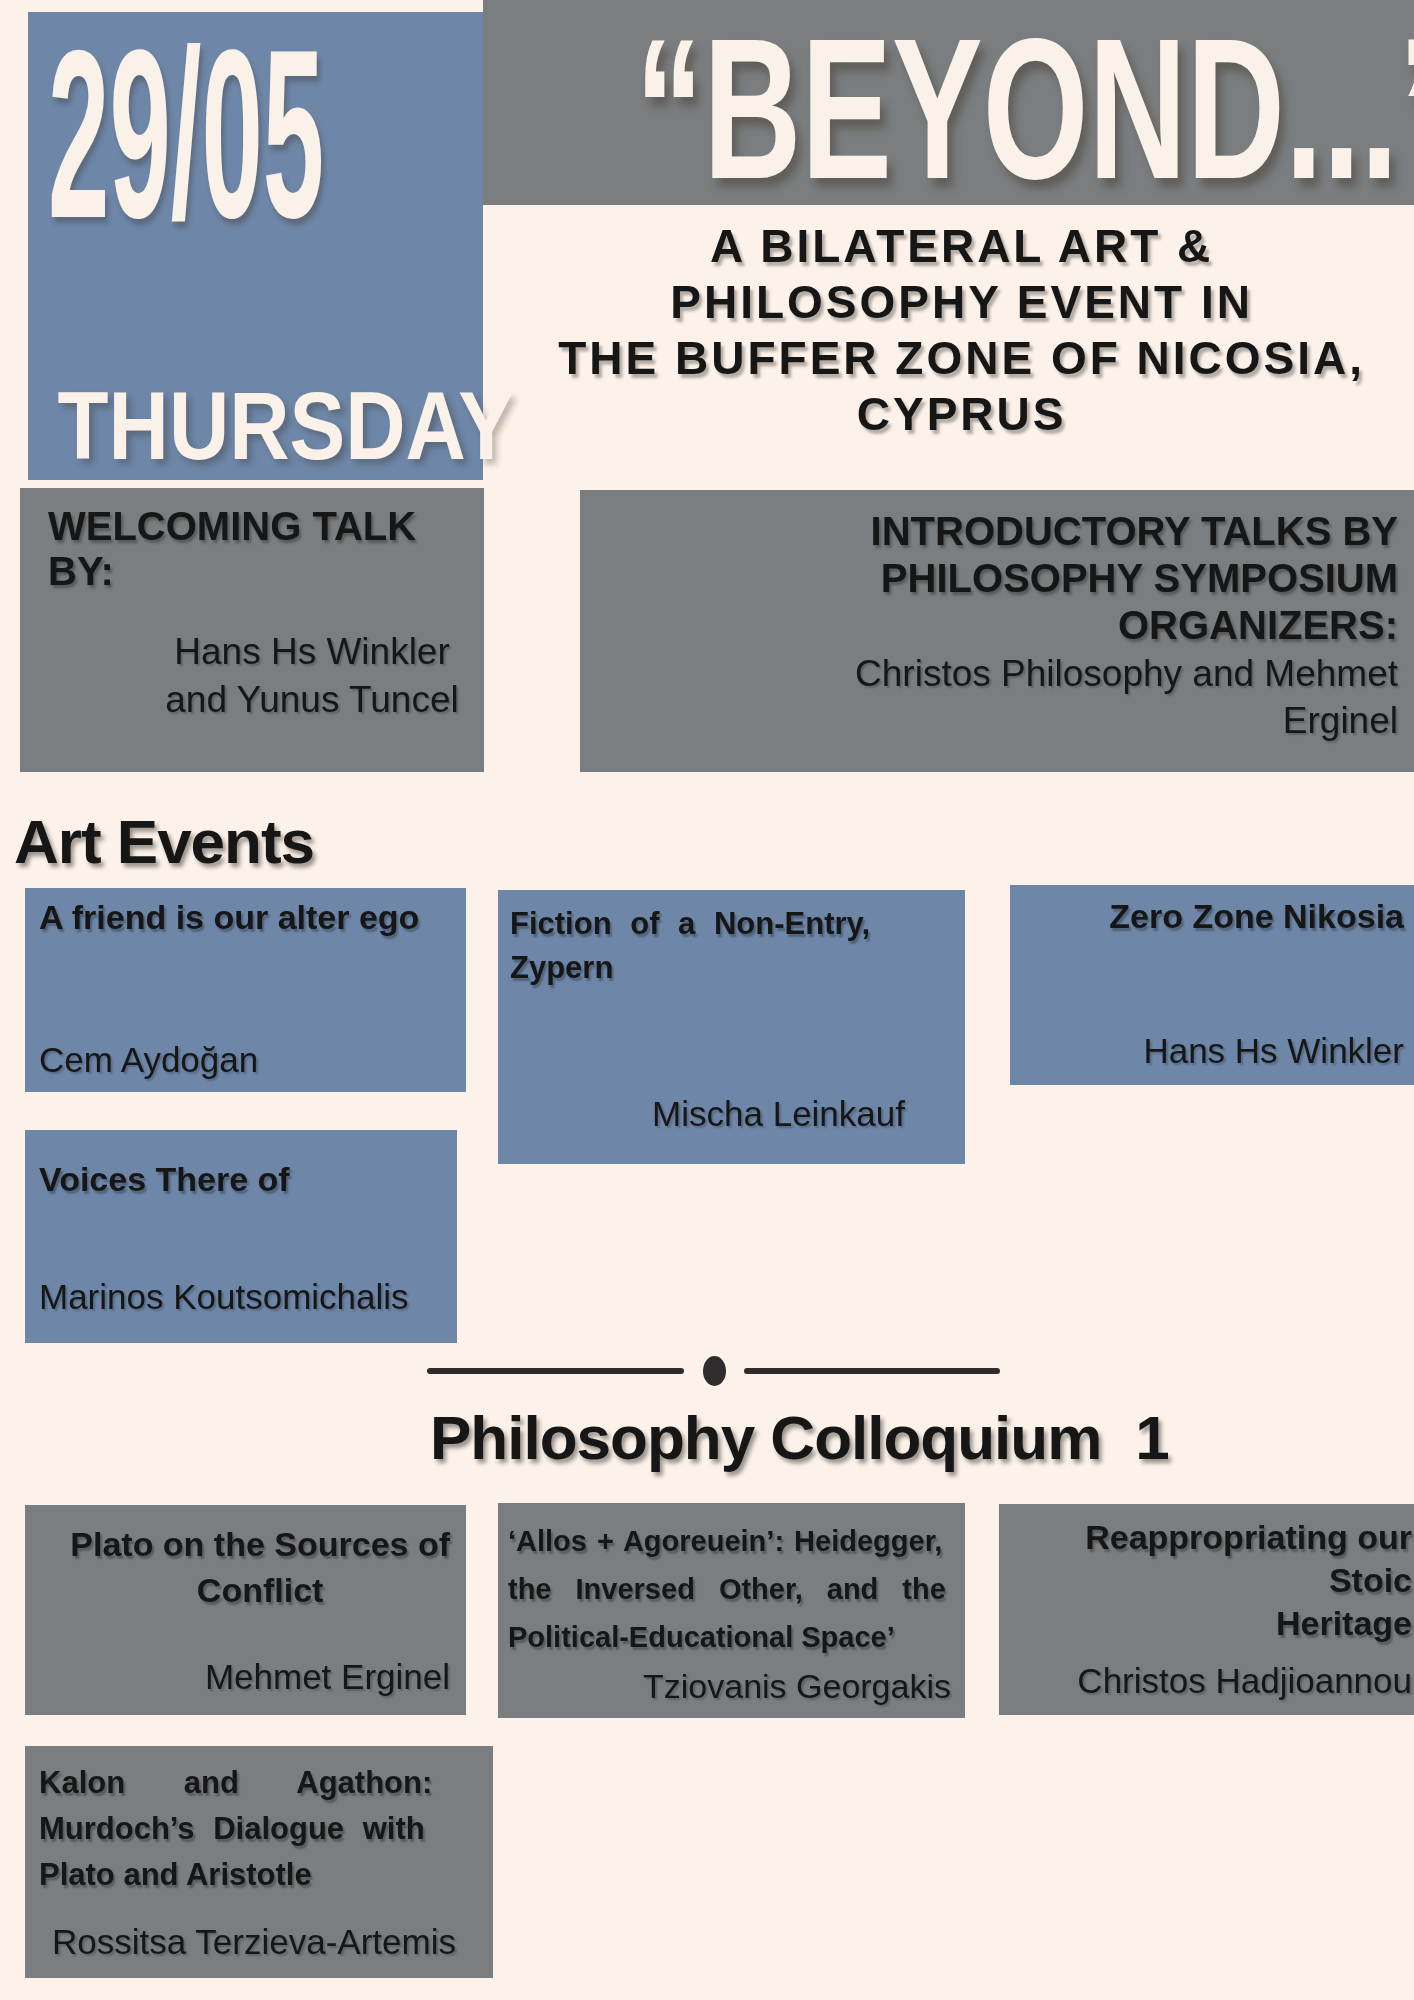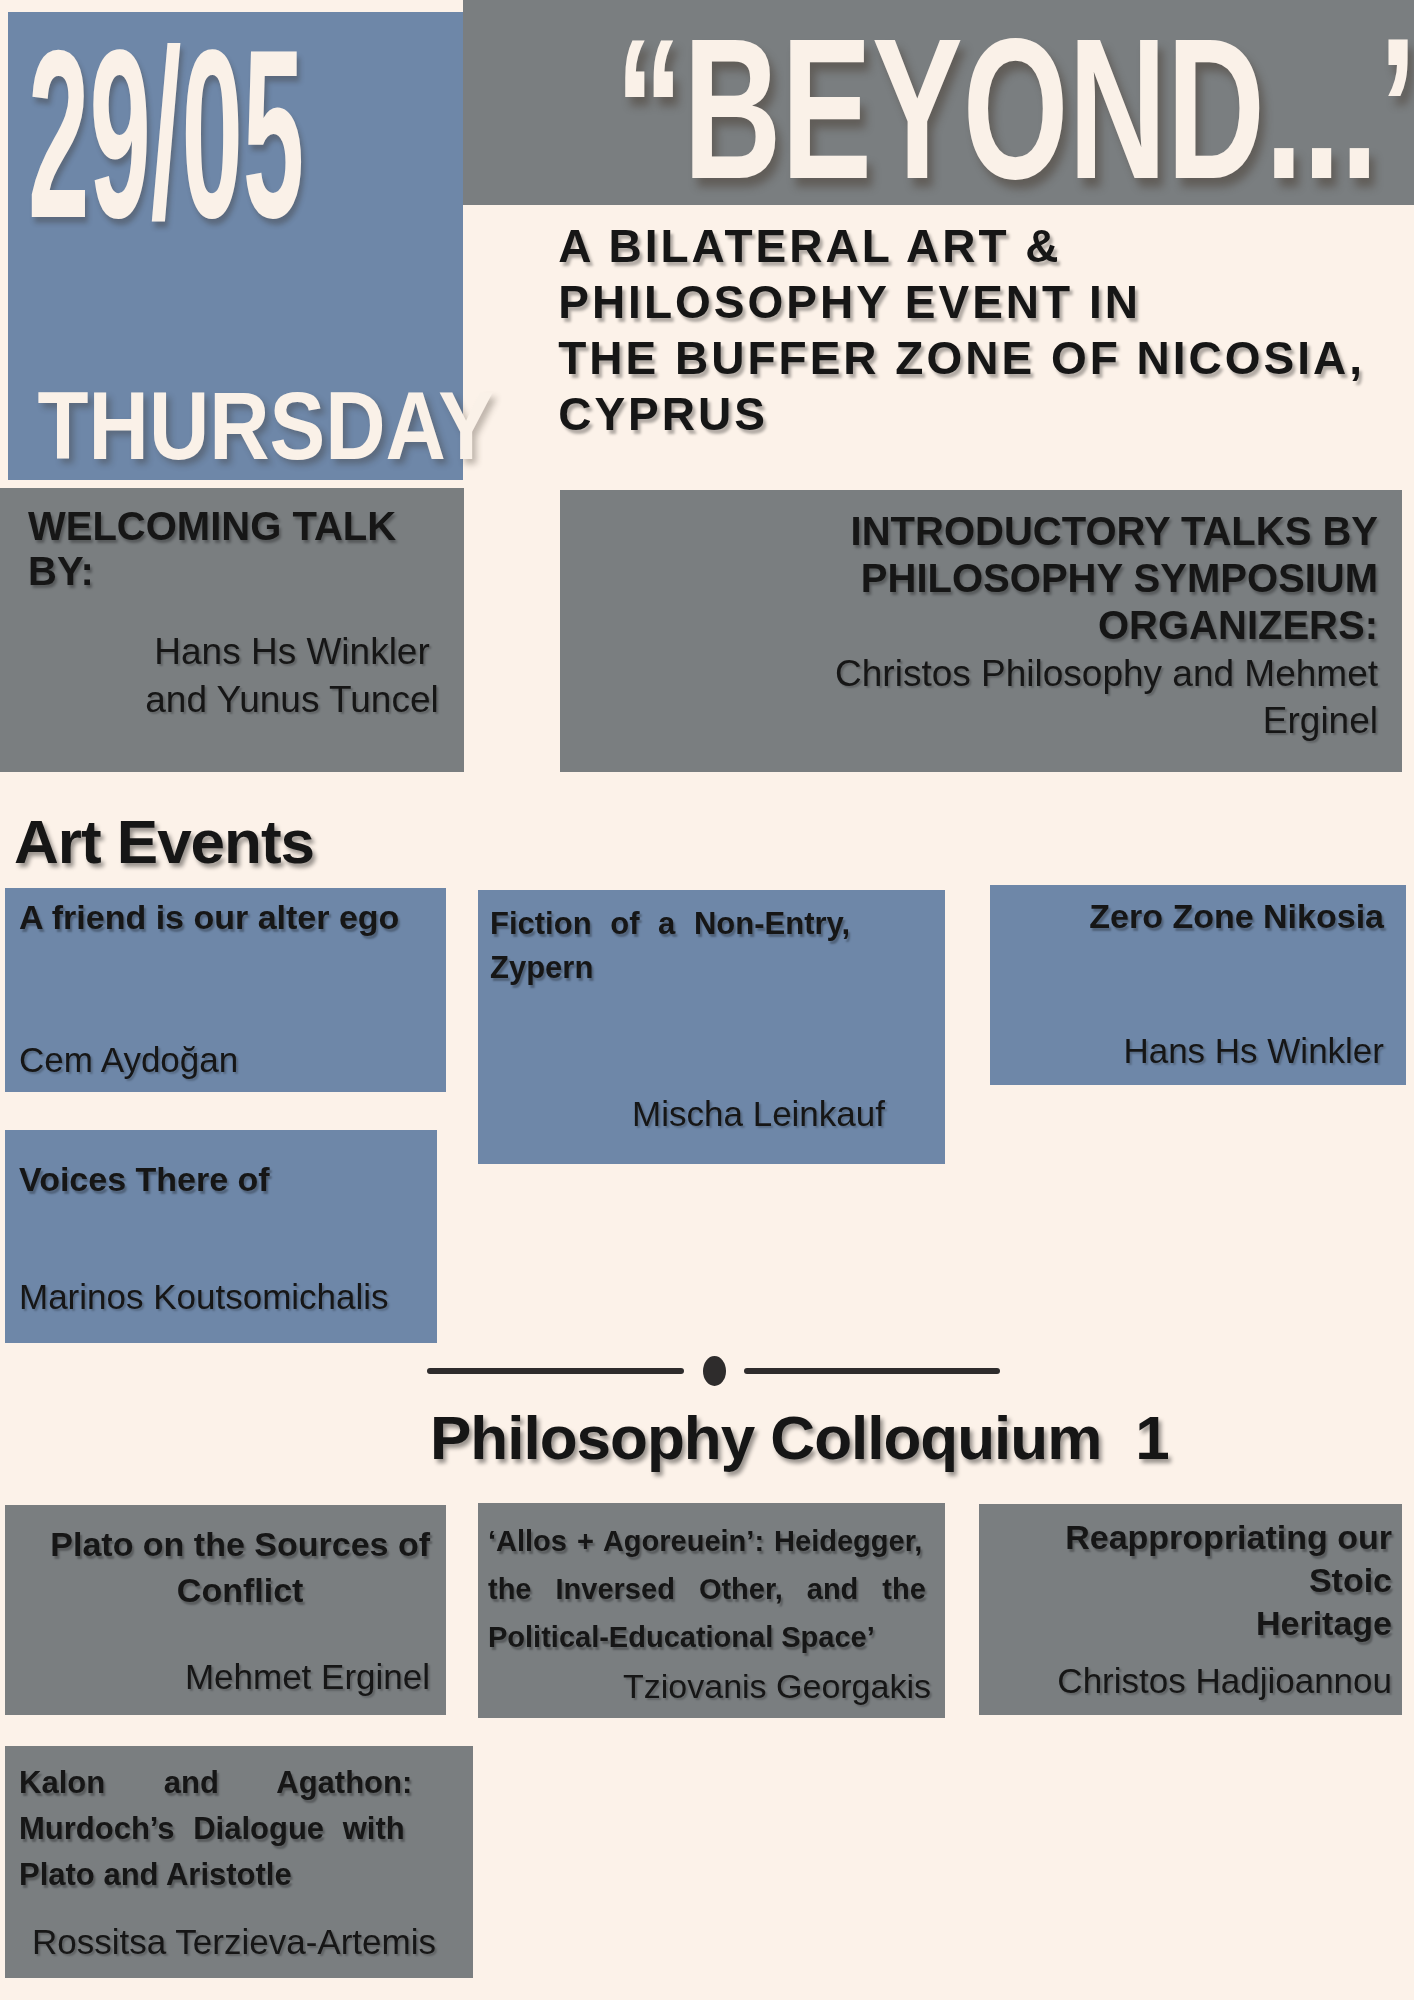--- a/index.html
+++ b/index.html
@@ -6,21 +6,21 @@
     --cream:#FCF2E9; --blue:#6E87A8; --gray:#7A7E80; --ink:#161616; --creamtext:#FAF1E8;
   }
   html,body{margin:0;padding:0;background:#e8e8e8;}
   #poster{
     position:relative; width:1414px; height:2000px; overflow:hidden;
     background:var(--cream);
     font-family:"Liberation Sans","DejaVu Sans",sans-serif;
     color:var(--ink);
   }
   .abs{position:absolute;}
-  .box{position:absolute;}
+  .box{position:absolute;margin-left:20px;}
   .blue{background:var(--blue);}
   .gray{background:var(--gray);}
   .ln{display:block;}
 
   
   #blue-box{left:8px; top:12px; width:455px; height:468px;}
   #date-text{
     position:absolute; left:20px; top:2px; line-height:240px; font-size:240px; font-weight:bold;
     color:var(--creamtext); transform:scaleX(0.46); transform-origin:left top; white-space:nowrap;
     text-shadow:6px 6px 8px rgba(50,40,30,0.30);
@@ -32,21 +32,21 @@
     text-shadow:5px 5px 7px rgba(50,40,30,0.30);
   }
   #beyond-box{left:463px; top:0; width:951px; height:205px;}
   #beyond-title{
     position:absolute; left:0; right:0; top:0; height:205px; line-height:218px;
     text-align:center; font-size:200px; font-weight:bold; color:var(--creamtext);
     transform:scaleX(0.68); transform-origin:center center; white-space:nowrap;
     text-shadow:8px 9px 10px rgba(60,45,30,0.40);
   }
   #tagline{
-    right:49px; top:218px; text-align:left; font-size:46px; font-weight:bold;
+    right:49px; top:218px; text-align:center; font-size:46px; font-weight:bold;
     letter-spacing:3px; line-height:56px; color:var(--ink);
     text-shadow:3px 4px 3px rgba(0,0,0,0.30);
   }
 
   
   #welcome-box{left:0; top:488px; width:464px; height:284px;}
   #welcome-label{position:absolute; left:28px; top:16px; font-size:40px; font-weight:bold;
     text-shadow:2px 3px 3px rgba(0,0,0,0.30);}
   #welcome-speakers{position:absolute; left:120px; right:0; top:140px; text-align:center;
     font-size:37px; line-height:48px; text-shadow:2px 2px 2px rgba(0,0,0,0.22);}

